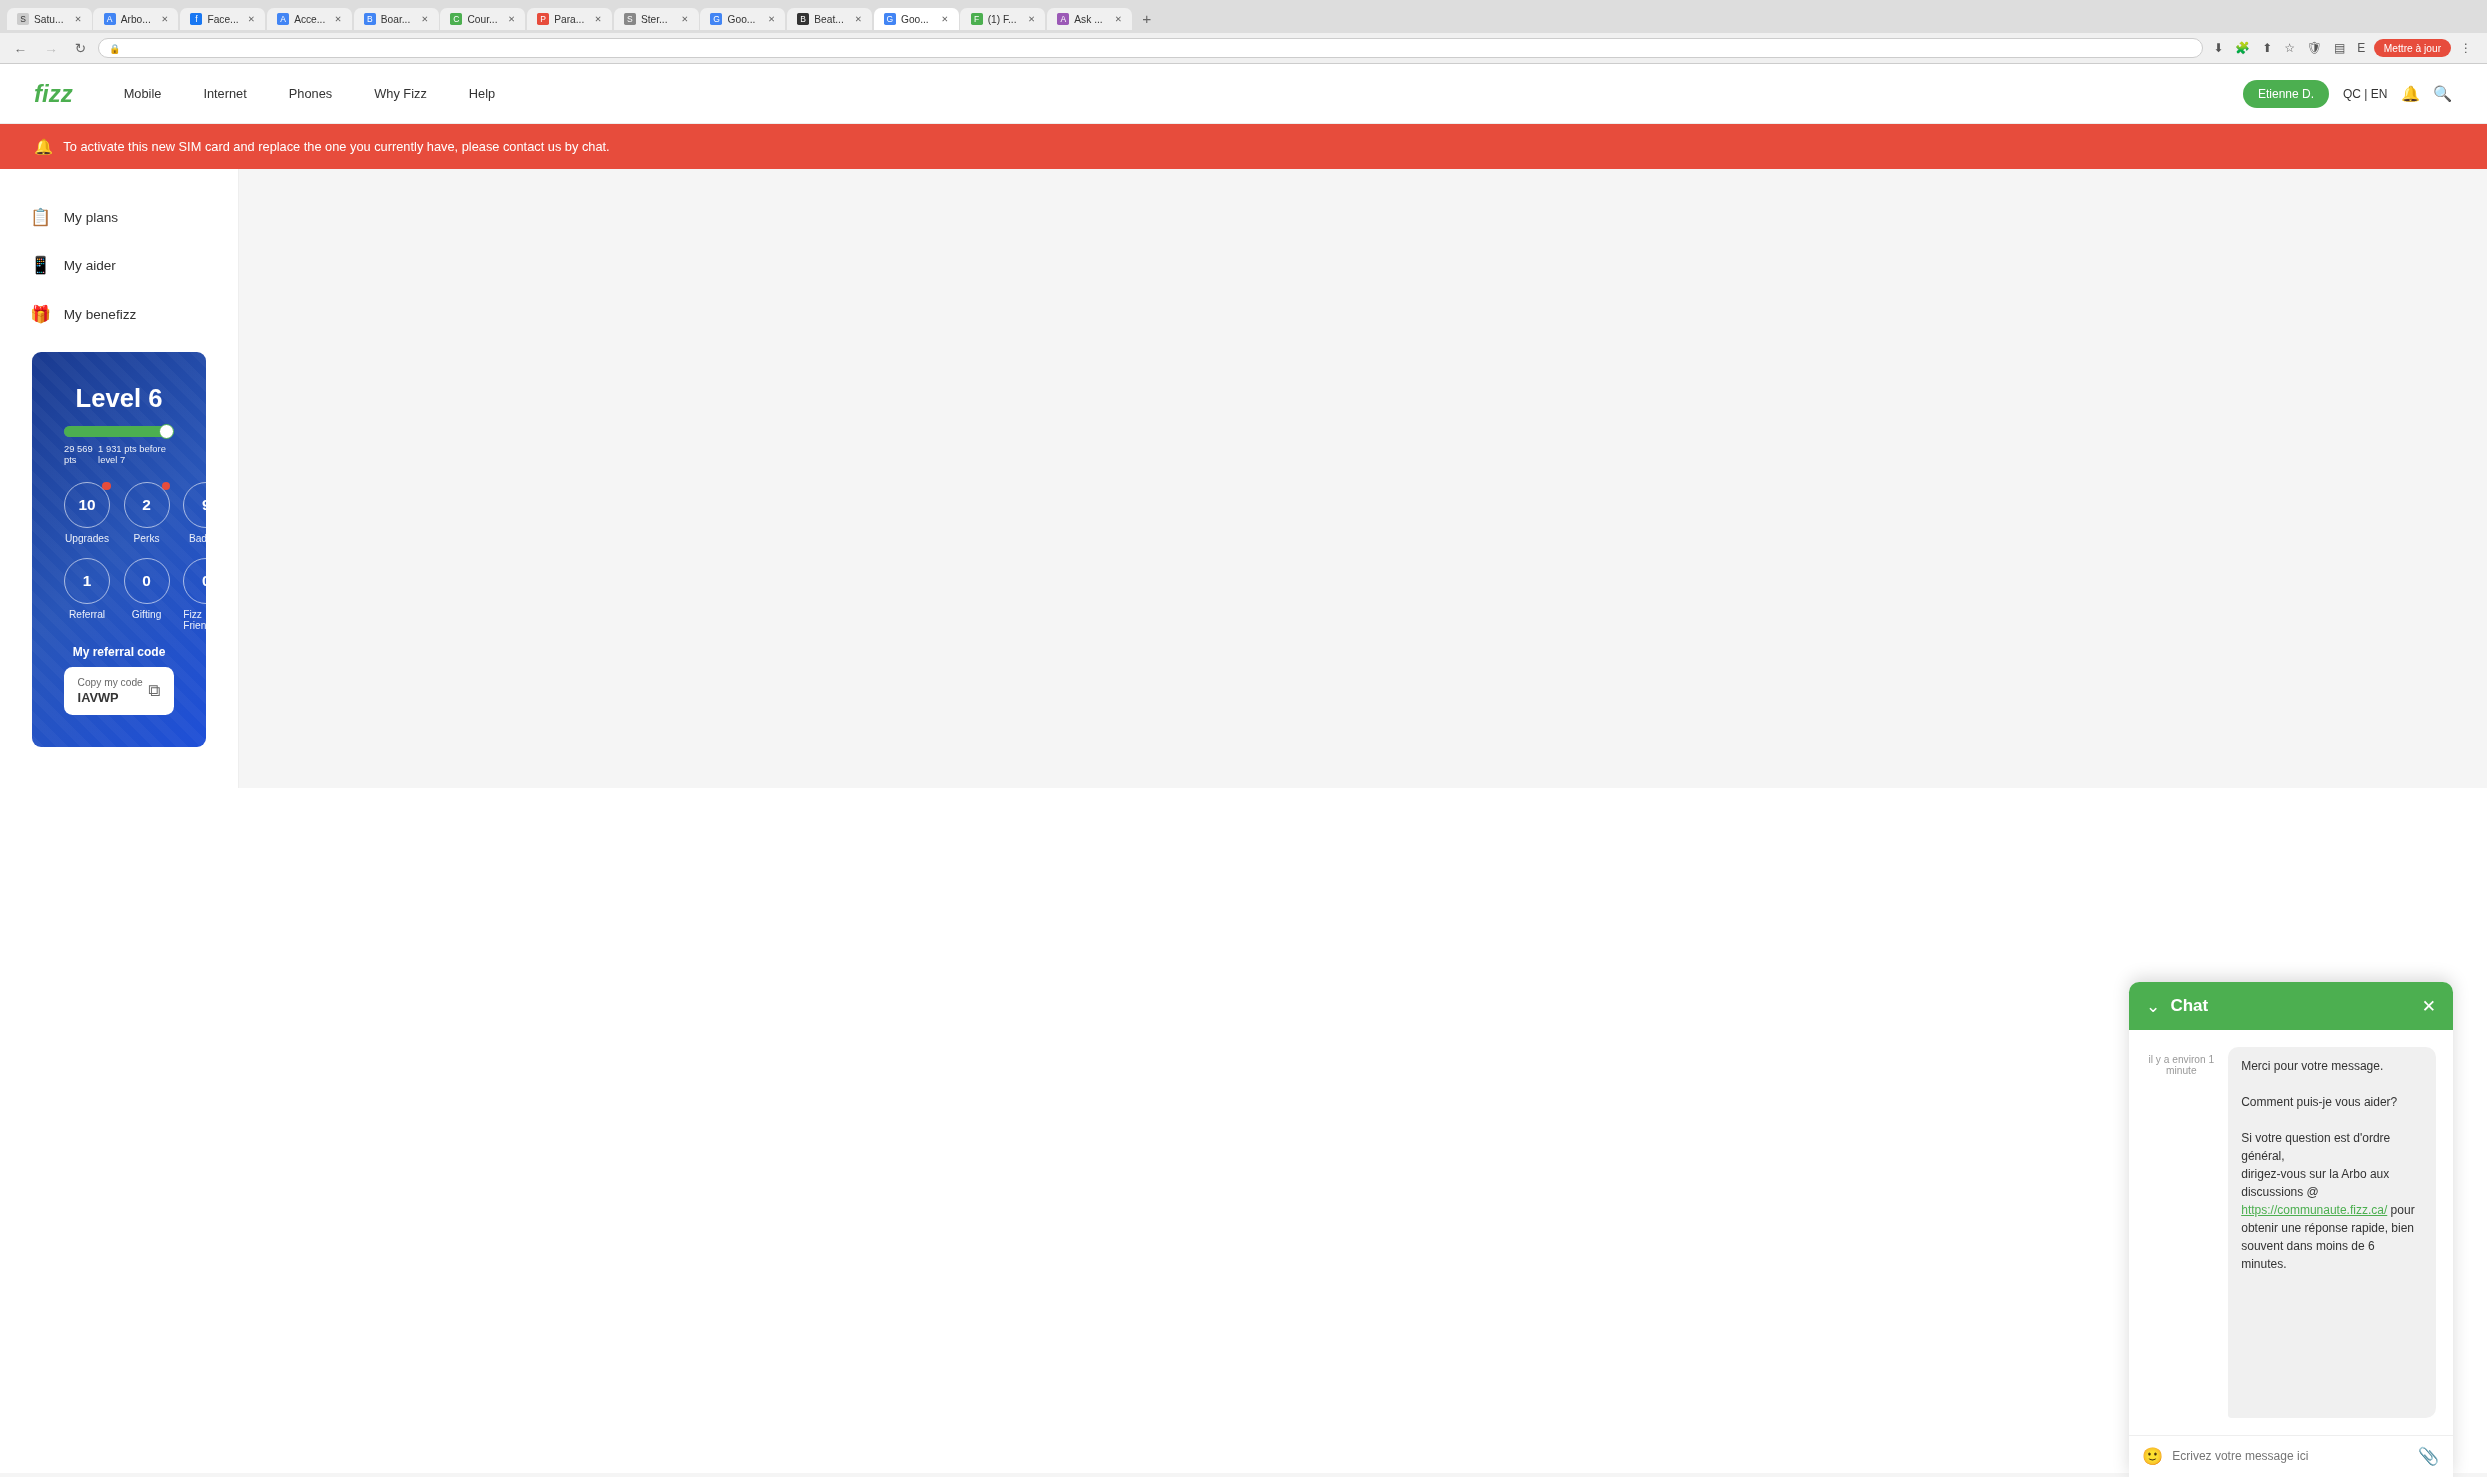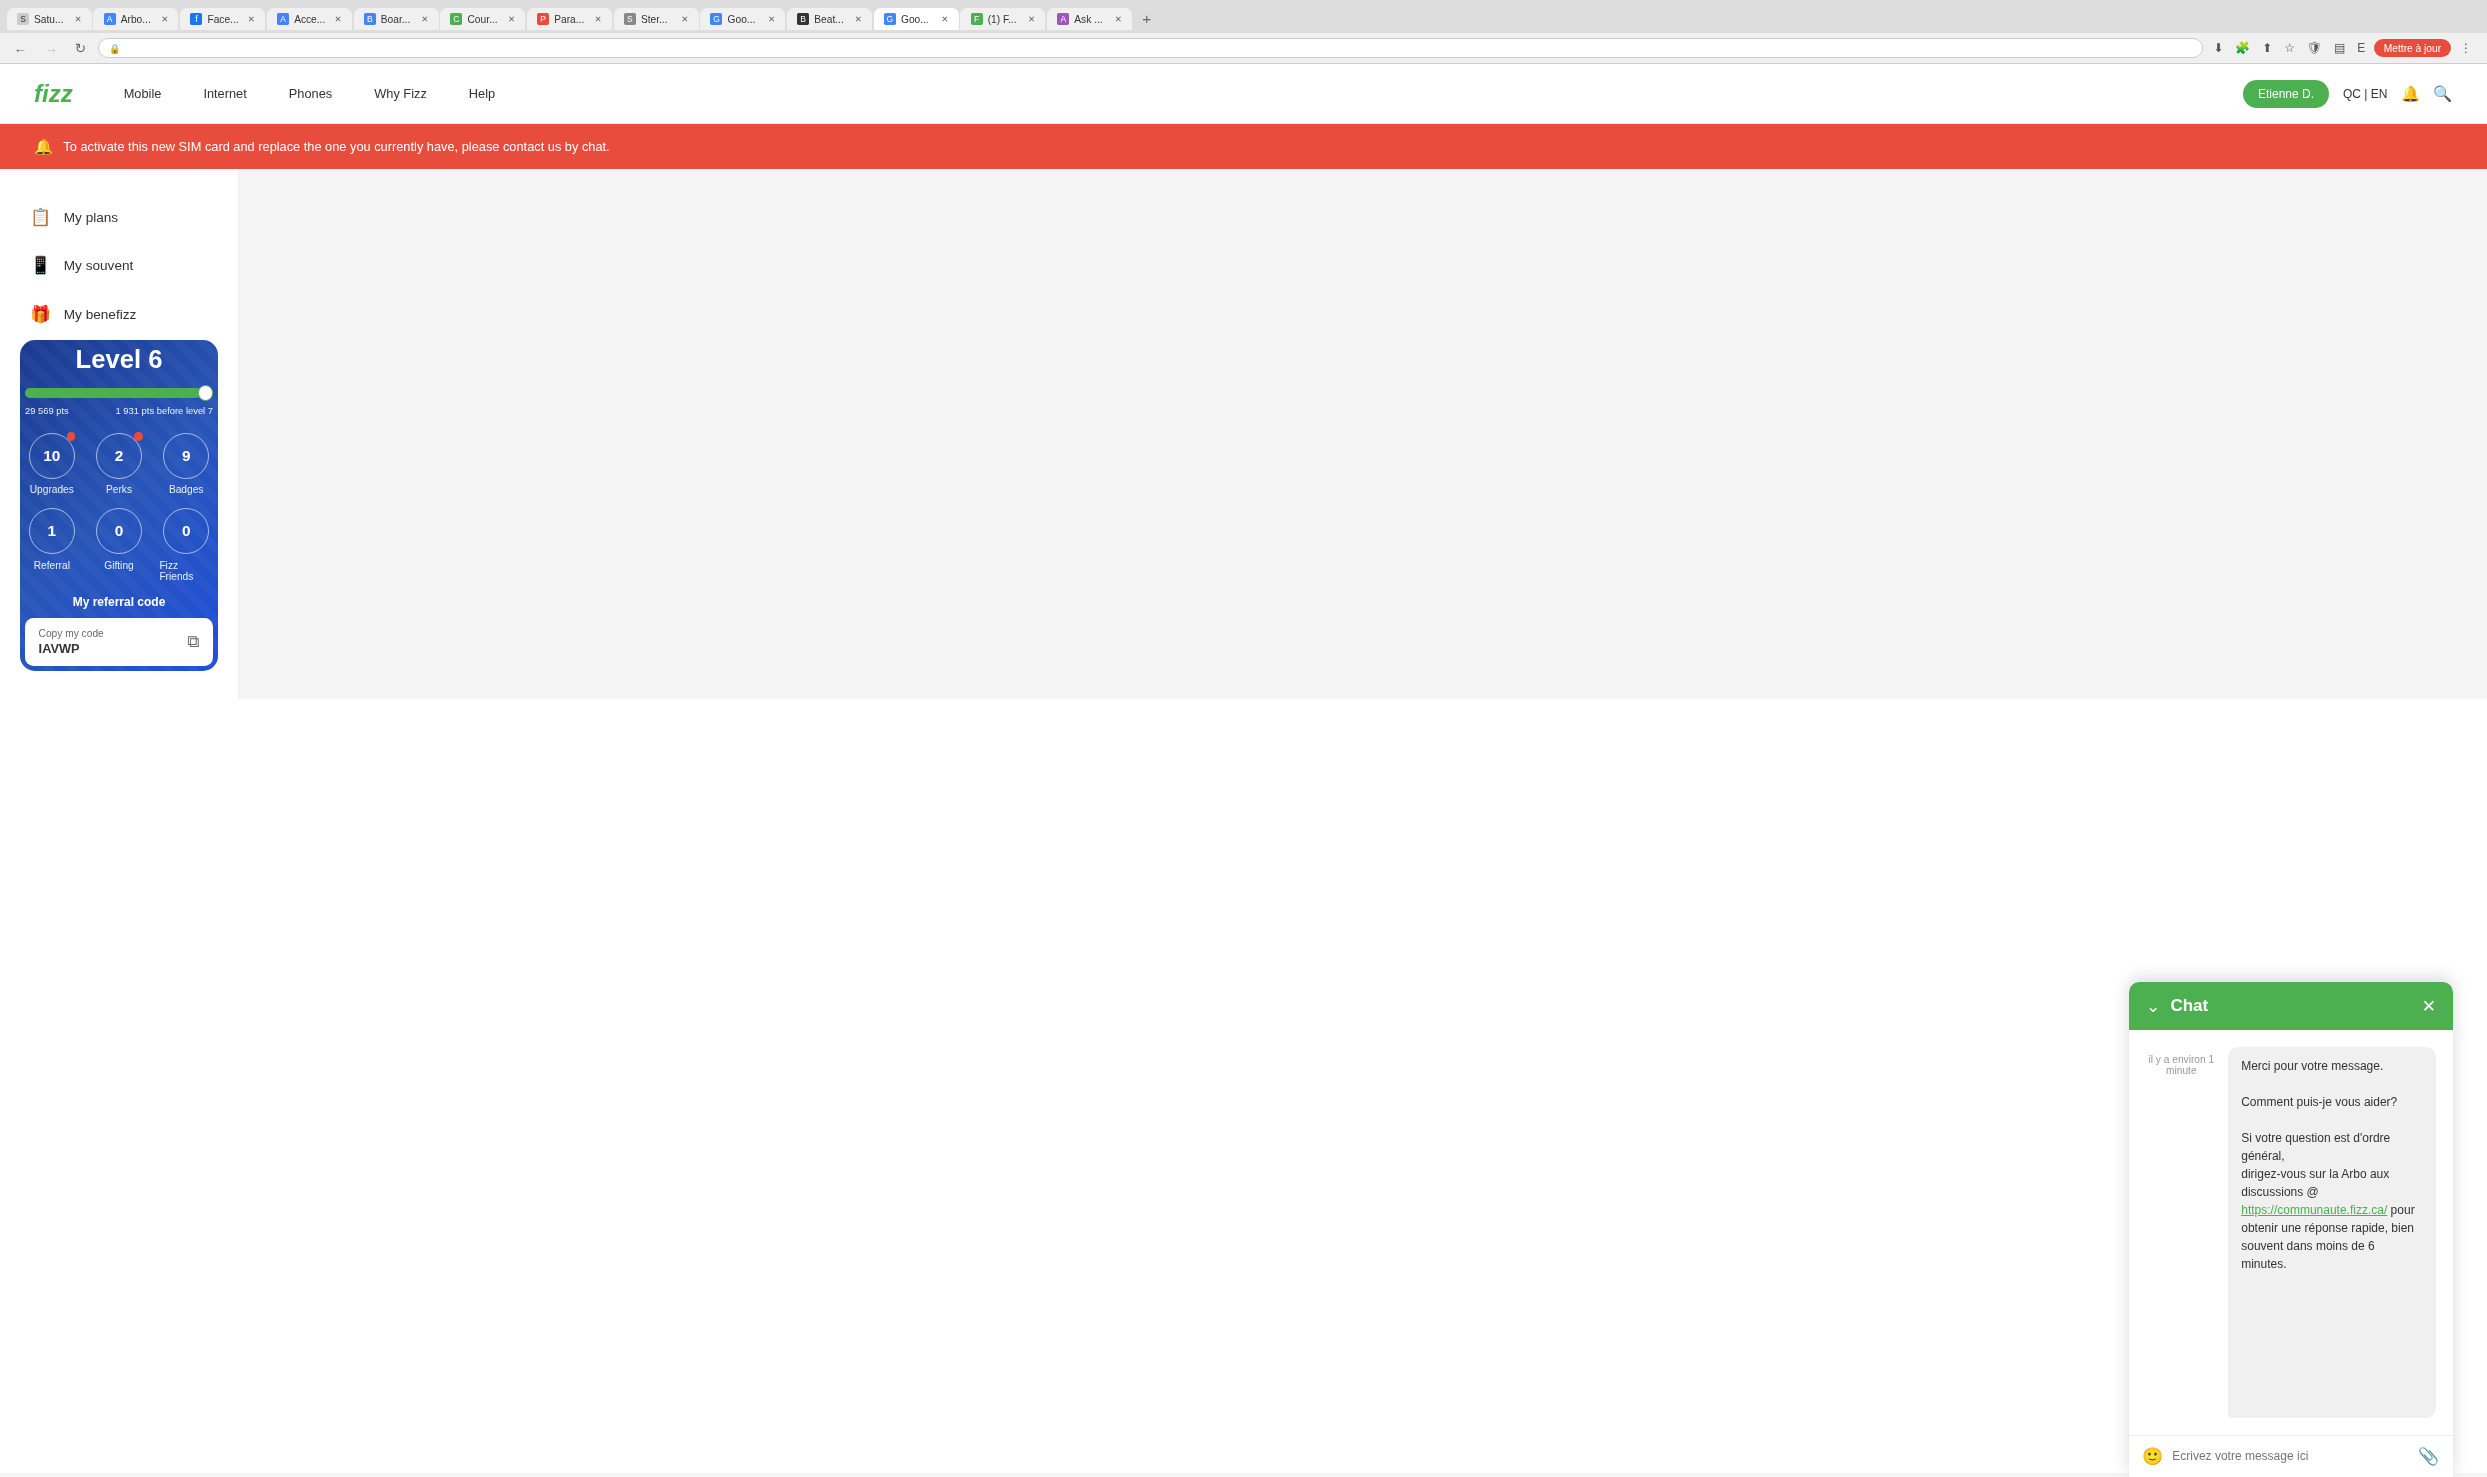--- a/index.html
+++ b/index.html
@@ -208,24 +208,24 @@
       cursor: pointer;
       border-radius: 6.8px;
       margin-bottom: 3.4px;
       font-size: 13.6px;
       color: #333;
     }
     .sidebar-icon { font-size: 17px; color: #333; }
 
     
     .level-card {
-      margin: 3px;
+      margin: 15px;
       background: linear-gradient(135deg, #1a3a8f 0%, #2855b8 50%, #1e4fd8 100%);
-      border-radius: 15px;
-      padding: 5px;
+      border-radius: 9px;
+      padding: 32px;
       color: #fff;
       position: relative;
       overflow: hidden;
     }
     .level-card::before {
       content: '';
       position: absolute;
       inset: 0;
       background-image: repeating-linear-gradient(
         45deg,
@@ -557,21 +557,21 @@
 
   <div class="main-layout">
 
     <aside class="sidebar">
       <div class="sidebar-item">
         <span class="sidebar-icon">📋</span>
         <span>My plans</span>
       </div>
       <div class="sidebar-item">
         <span class="sidebar-icon">📱</span>
-        <span>My souvent</span>
+        <span>My aider</span>
       </div>
       <div class="sidebar-item">
         <span class="sidebar-icon">🎁</span>
         <span>My benefizz</span>
       </div>
 
       <div class="level-card">
         <div class="level-title">Level 6</div>
         <div class="progress-bar-wrap">
           <div class="progress-bar-fill" style="width:93%"></div>

